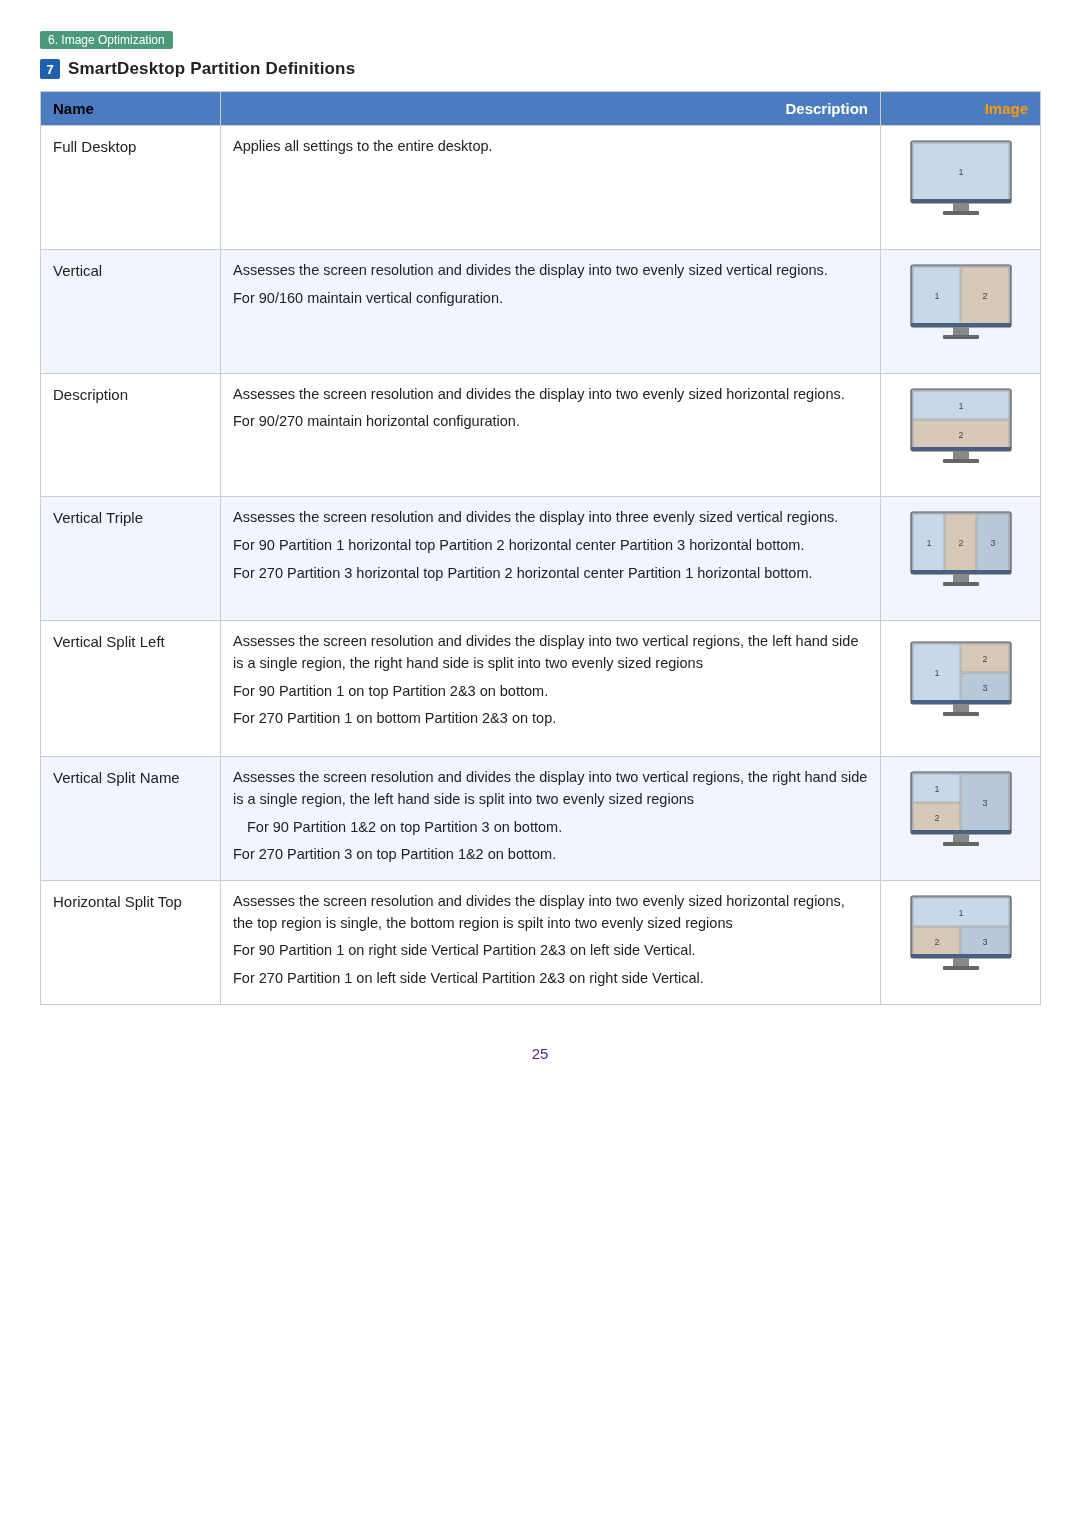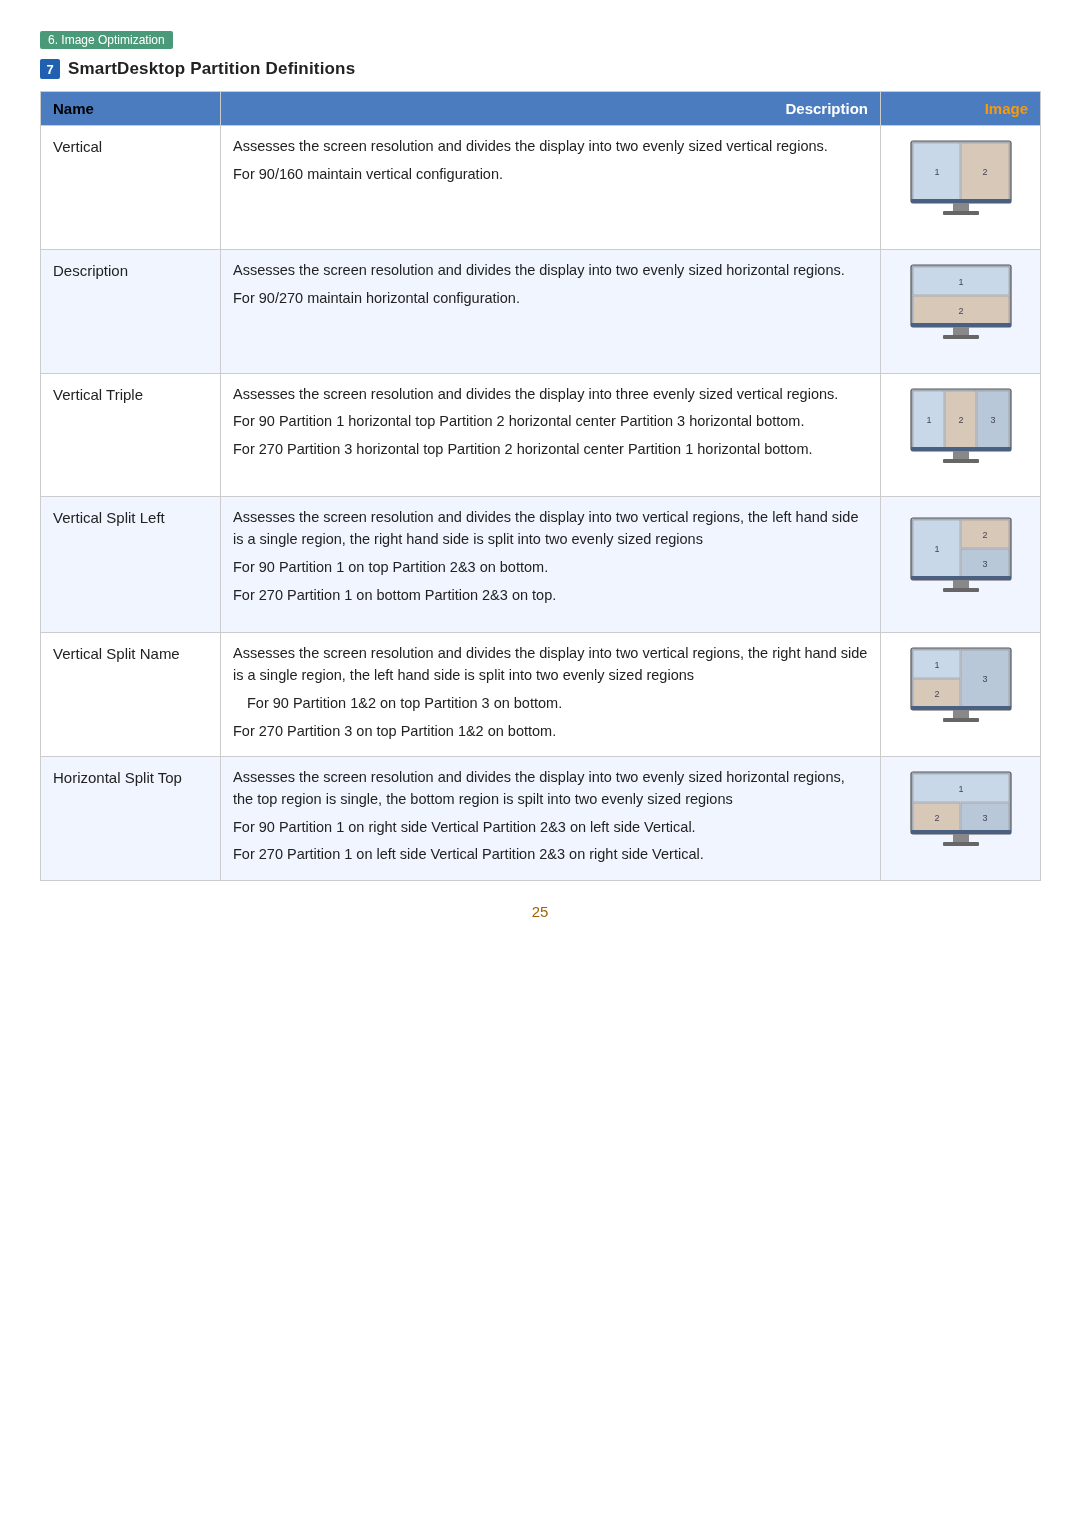--- a/index.html
+++ b/index.html
@@ -94,23 +94,23 @@
 
     
     .monitor-wrap {
       display: inline-flex;
       flex-direction: column;
       align-items: center;
     }
 
     .page-num {
       text-align: center;
-      margin-top: 22px;
+      margin-top: 40px;
       font-size: 15px;
-      color: #a16207;
+      color: #4c1d95;
     }
   </style>
 </head>
 <body>
 
 
 
 
 
 <div class="breadcrumb-bar">6. Image Optimization</div>
@@ -127,20 +127,42 @@
     <col class="col-img">
   </colgroup>
   <thead>
     <tr>
       <th>Name</th>
       <th>Description</th>
       <th>Image</th>
     </tr>
   </thead>
   <tbody id="table-body">
+  <tr>
+        <td class="name-cell">Full Desktop</td>
+        <td>
+          <p style="margin-bottom: 0px;">Applies all settings to the entire desktop.</p>
+        </td>
+        <td class="img-cell"><div class="monitor-wrap">
+            <svg width="110" height="96" viewBox="0 0 110 96" xmlns="http://www.w3.org/2000/svg">
+
+      <rect x="5" y="5" width="100" height="62" rx="2" ry="2" fill="#b0b8c8" stroke="#555" stroke-width="1.2"></rect>
+
+      <rect x="7" y="7" width="96" height="58" fill="#dde4ee" stroke="none"></rect>
+      <rect x="7" y="7" width="96" height="58" fill="#c8d8e8" stroke="#888" stroke-width="0.5"></rect>
+              <text x="55" y="39" text-anchor="middle" font-size="9" fill="#445" font-family="Arial">1</text>
+
+      <rect x="47" y="67" width="16" height="8" fill="#888" stroke="none"></rect>
+
+      <rect x="37" y="75" width="36" height="4" rx="1" fill="#666" stroke="none"></rect>
+
+      <rect x="5" y="63" width="100" height="4" rx="0" fill="#4a6080" stroke="none"></rect>
+    </svg>
+          </div></td>
+      </tr>
       <tr>
         <td class="name-cell">Vertical</td>
         <td>
           <p style="margin-bottom: 6px;">Assesses the screen resolution and divides the display into two evenly sized vertical regions.</p>
           <p style="margin-bottom: 0px;">For 90/160 maintain vertical configuration.</p>
         </td>
         <td class="img-cell"><div class="monitor-wrap">
             <svg width="110" height="96" viewBox="0 0 110 96" xmlns="http://www.w3.org/2000/svg">
 
       <rect x="5" y="5" width="100" height="62" rx="2" ry="2" fill="#b0b8c8" stroke="#555" stroke-width="1.2"></rect>

